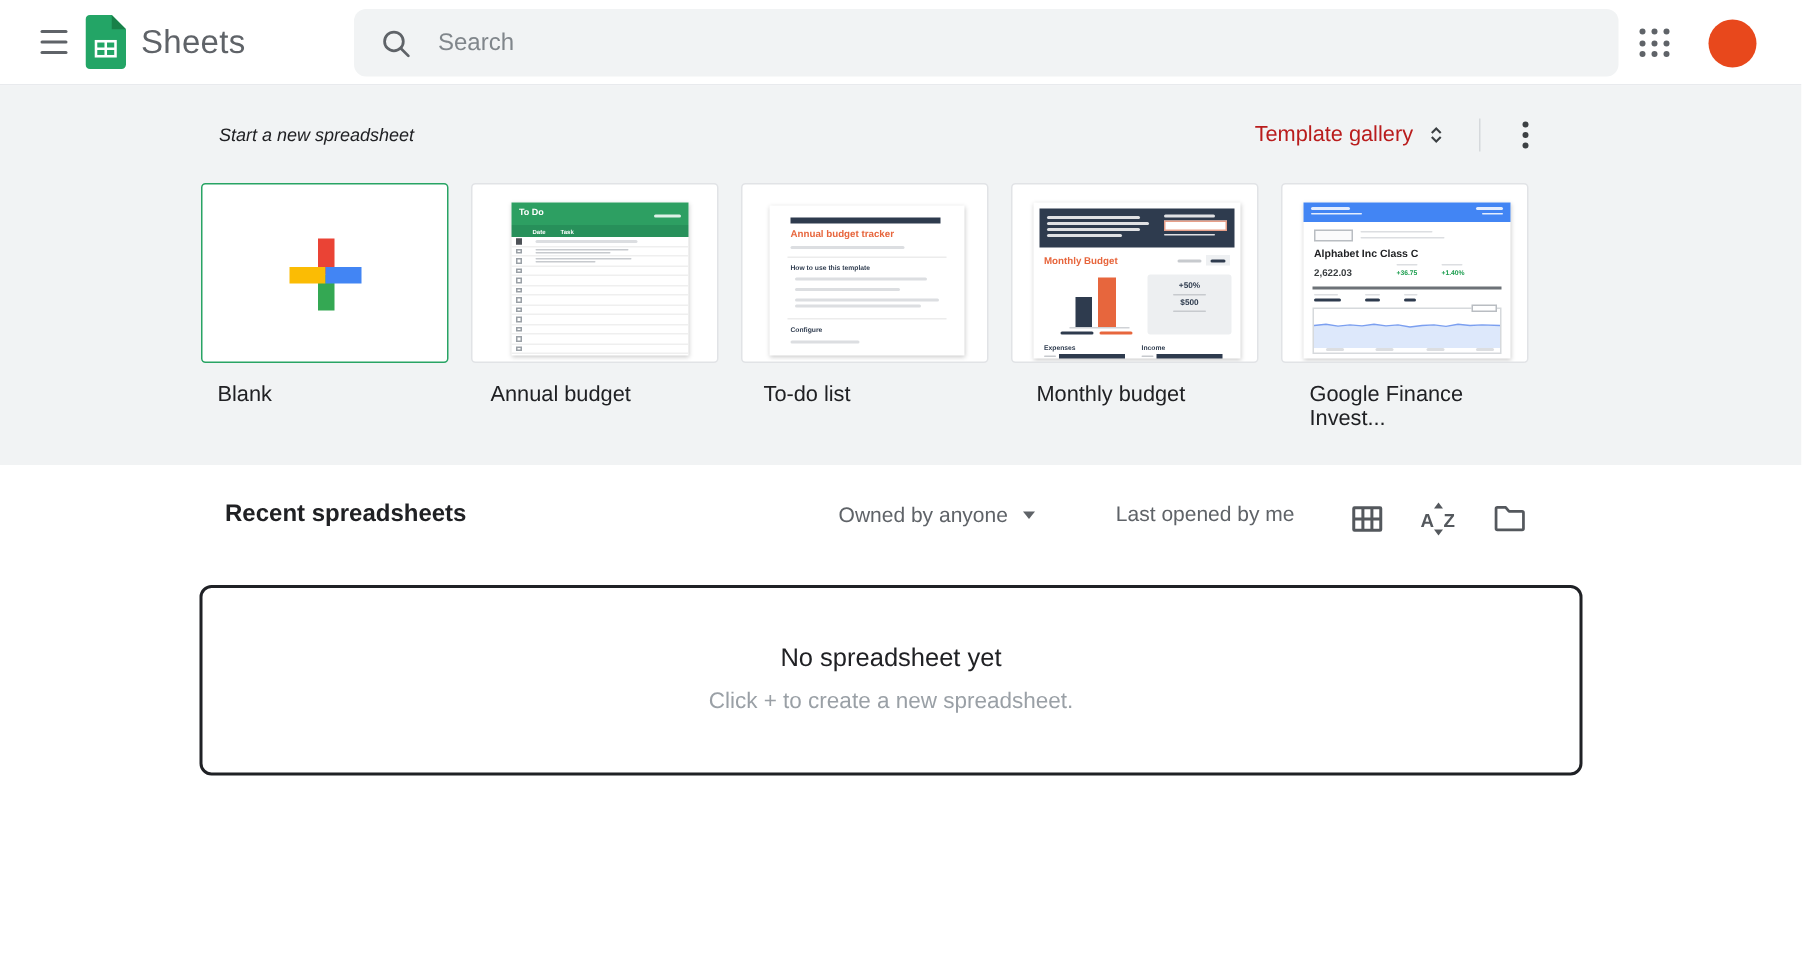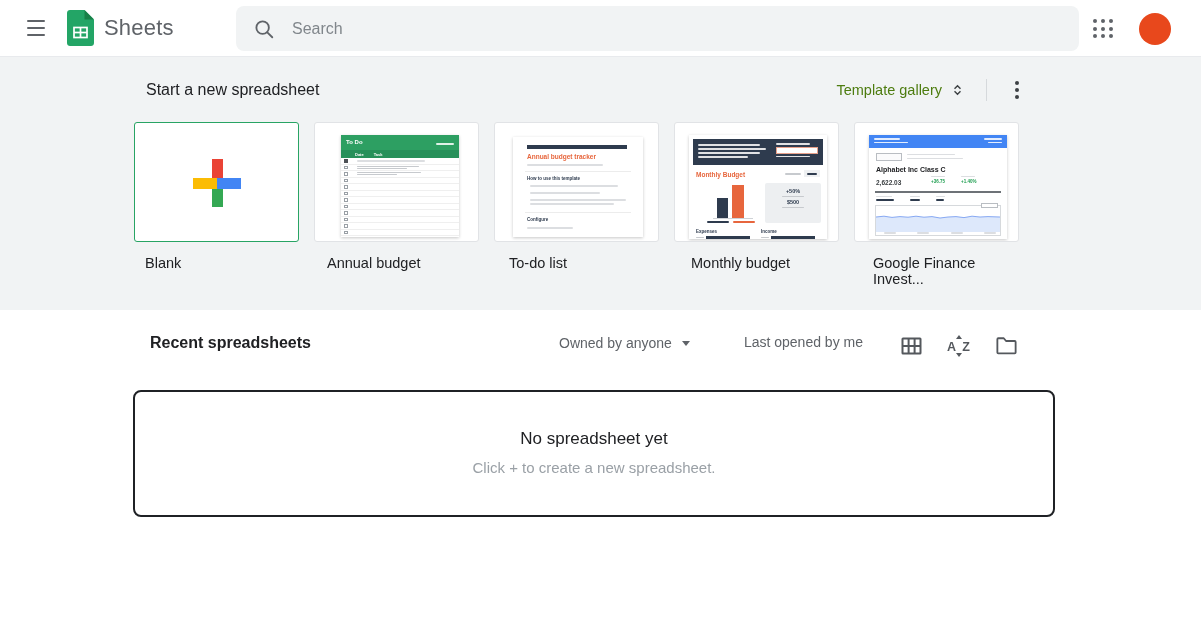--- a/index.html
+++ b/index.html
@@ -6,37 +6,37 @@
   html,body { margin:0; padding:0; }
   body {
     width:1201px; height:639px; overflow:hidden;
     background:#fff; font-family:"Liberation Sans", sans-serif;
     color:#202124;
   }
   
   header { position:relative; height:57px; background:#fff; border-bottom:1px solid #e8eaed; display:flex; align-items:center; }
   .hamburger { margin-left:15px; width:42px; height:40px; border:none; background:none; display:flex; flex-direction:column; justify-content:center; align-items:center; gap:5px; cursor:pointer; }
   .hb { width:18px; height:2px; background:#5f6368; border-radius:1px; }
-  .brand { display:flex; align-items:center; margin-left:10px; cursor:pointer;justify-content:center; }
+  .brand { display:flex; align-items:center; cursor:pointer;justify-content:center; }
   .app-name { font-size:22px; color:#5f6368; margin-left:10px; letter-spacing:.2px; }
   .searchbar { position:absolute; left:236px; top:6px; width:843px; height:45px; background:#f1f3f4; border-radius:8px; display:flex; align-items:center; padding-left:17px; }
   .searchbar input { border:none; background:transparent; outline:none; font-size:16px; color:#202124; margin-left:15px; width:620px; font-family:"Liberation Sans",sans-serif; }
   .searchbar input::placeholder { color:#80868b; }
   .header-right { position:absolute; right:30px; top:0; height:57px; display:flex; align-items:center; gap:20px; }
   .apps-btn { border:none; background:none; cursor:pointer; display:grid; grid-template-columns:repeat(3,4px); grid-gap:3.5px 4px; padding:6px; }
   .gdot { width:4px; height:4px; border-radius:50%; background:#5f6368; }
   .avatar { width:32px; height:32px; border-radius:50%; background:var(--avatar_orange,#e8481c); cursor:pointer; }
 
   
   .tpl-section { background:var(--section_bg,#f1f3f4); height:253px; }
   .tpl-inner { width:901px; margin-left:134px; }
   .tpl-head { display:flex; align-items:center; height:65px; }
-  .tpl-title { font-size:16px; color:#202124; padding-left:12px; }
+  .tpl-title { font-size:12px; color:#202124; padding-left:12px;font-style:italic; }
   .tpl-controls { margin-left:auto; display:flex; align-items:center; }
-  .gallery-btn { display:flex; align-items:center; gap:9px; font-size:14.5px; font-weight:500; color:#4d7c0f; background:none; border:none; cursor:pointer; font-family:"Liberation Sans",sans-serif; padding:6px 8px; }
+  .gallery-btn { display:flex; align-items:center; gap:9px; font-size:14.5px; font-weight:500; color:#b91c1c; background:none; border:none; cursor:pointer; font-family:"Liberation Sans",sans-serif; padding:6px 8px; }
   .ctl-divider { width:1px; height:22px; background:#d6d9dc; margin:0 12px 0 14px; }
   .kebab-btn { width:36px; height:36px; border:none; background:none; cursor:pointer; display:flex; flex-direction:column; align-items:center; justify-content:center; gap:3px; }
   .kdot { width:4px; height:4px; border-radius:50%; background:#3c4043; }
 
   .cards { display:flex; gap:15px; }
   .card { width:165px; height:120px; background:#fff; border:1px solid #e1e3e6; border-radius:3px; position:relative; overflow:hidden; cursor:pointer; }
   .card.blank { border-color:var(--blank_border,#28a464); }
   .labels { display:flex; gap:15px; margin-top:13px; }
   .labels > div { width:167px; padding-left:11px; font-size:14.5px; color:#202124; cursor:pointer; }
 

